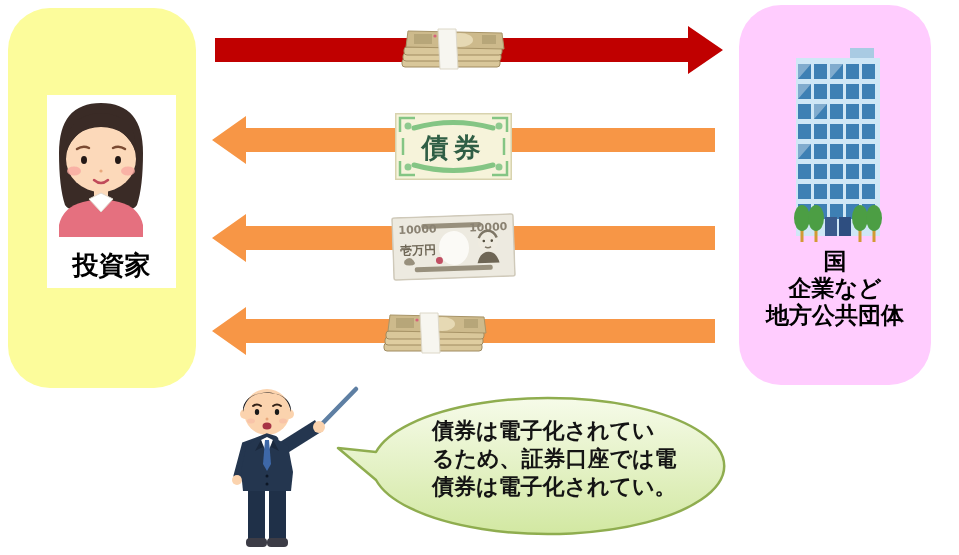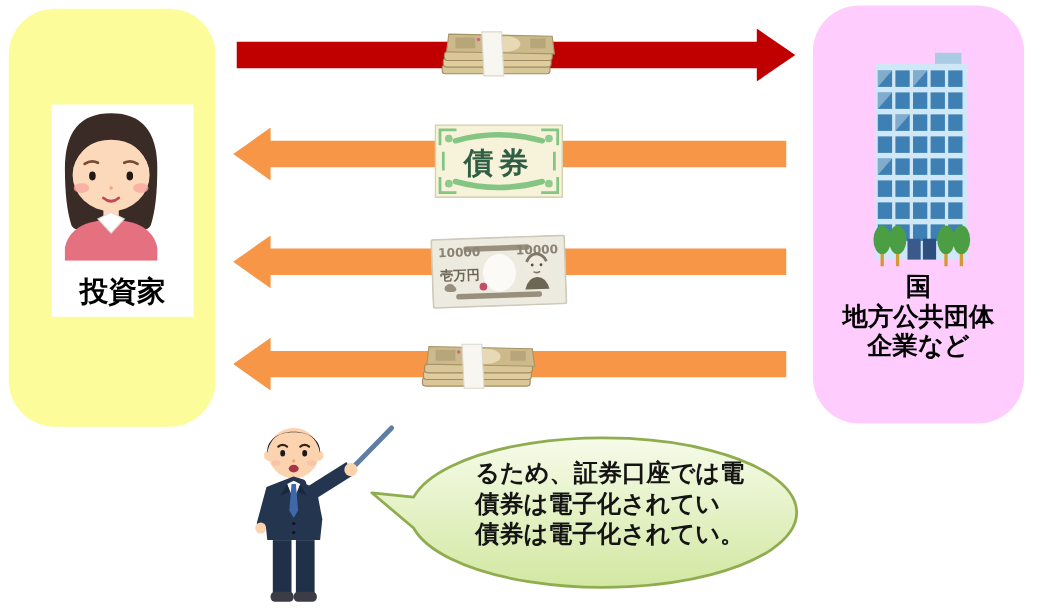--- a/index.html
+++ b/index.html
@@ -121,22 +121,22 @@
         <rect x="22.5" y="184" width="3" height="12" fill="#D29A33"></rect>
         <ellipse cx="24" cy="172" rx="8" ry="13" fill="#4C9E44"></ellipse>
         <rect x="66.5" y="184" width="3" height="12" fill="#D29A33"></rect>
         <ellipse cx="68" cy="172" rx="8" ry="13" fill="#4C9E44"></ellipse>
         <rect x="80.5" y="184" width="3" height="12" fill="#D29A33"></rect>
         <ellipse cx="82" cy="172" rx="8" ry="13" fill="#4C9E44"></ellipse>
       </g>
     </svg>
     <div class="issuer-label">
       <div>国</div>
+      <div>企業など</div>
       <div>地方公共団体</div>
-      <div>企業など</div>
     </div>
   </div>
 
   <svg class="arrow" style="left:215px; top:26px" width="510" height="48" viewBox="0 0 510 48">
     <polygon points="0,12 473,12 473,0 508,24 473,48 473,36 0,36" fill="#C00000"></polygon>
   </svg>
   <svg class="arrow" style="left:212px; top:116px" width="503" height="48" viewBox="0 0 503 48">
     <polygon points="0,24 34,0 34,12 503,12 503,36 34,36 34,48" fill="#F79646"></polygon>
   </svg>
   <svg class="arrow" style="left:212px; top:214px" width="503" height="48" viewBox="0 0 503 48">
@@ -244,18 +244,18 @@
   <svg class="item" style="left:330px; top:394px" width="400" height="146" viewBox="0 0 400 146">
     <defs>
       <linearGradient id="bubbleGrad" x1="0" y1="0" x2="0" y2="1">
         <stop offset="0" stop-color="#F6FBE9"></stop>
         <stop offset="1" stop-color="#D2E8A2"></stop>
       </linearGradient>
     </defs>
     <path d="M 8,54 L 46,58 A 176 68 0 1 1 46,86 Z" fill="url(#bubbleGrad)" stroke="#8FAD4F" stroke-width="2.5" stroke-linejoin="round"></path>
   </svg>
   <div class="bubble-text">
+    <div>債券は電子化されてい</div>
     <div>るため、証券口座では電</div>
-    <div>債券は電子化されてい</div>
     <div>債券は電子化されてい。</div>
   </div>
 
 </div>
 
 </body></html>

